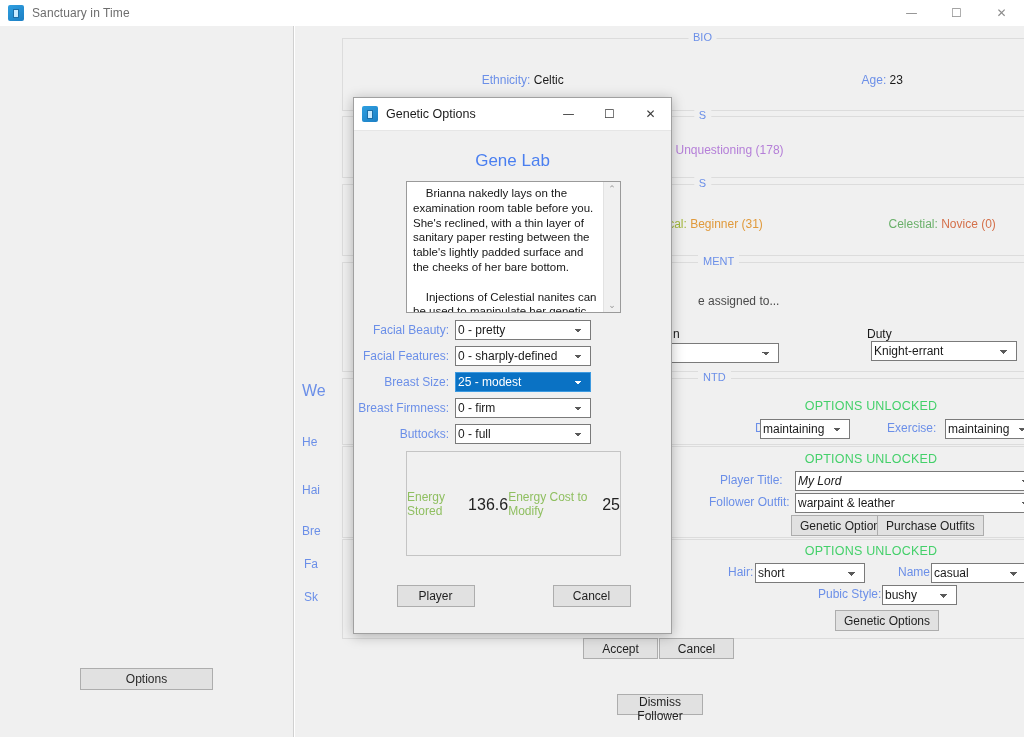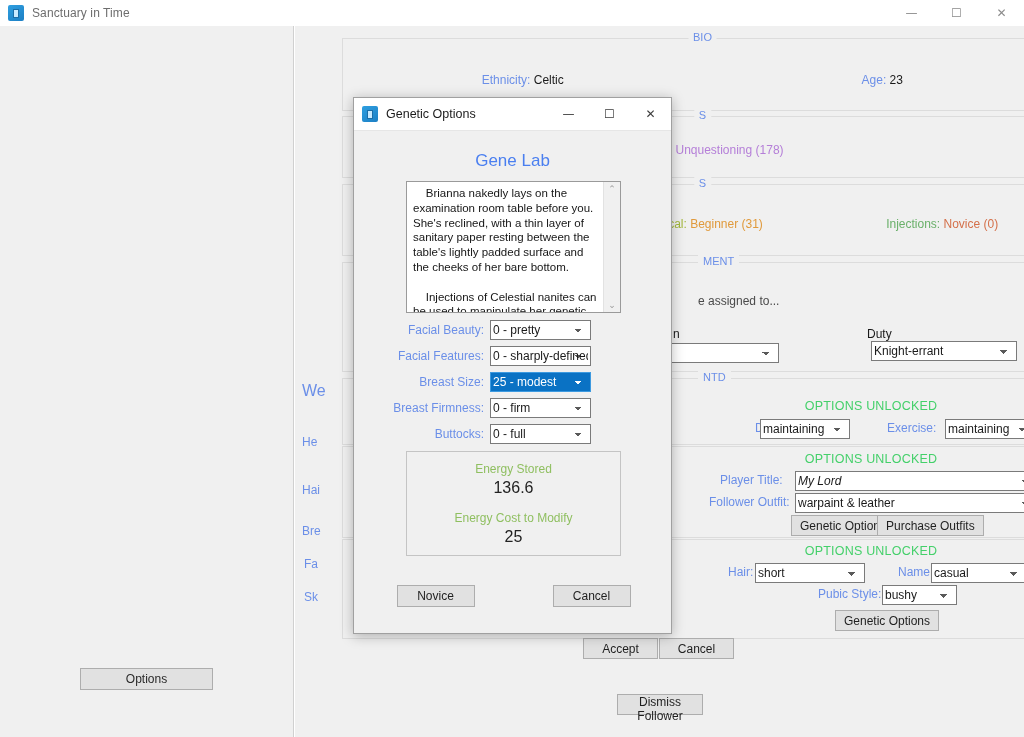--- a/index.html
+++ b/index.html
@@ -135,34 +135,34 @@
   .sb-arrow { font-size: 9px; color: #9a9a9a; font-family: "DejaVu Sans", sans-serif; }
 
   .gene-rows { position: absolute; left: 0; top: 222px; width: 319px; }
   .gene-row {
     display: flex; align-items: center; justify-content: flex-end;
     margin-bottom: 6px; padding-right: 82px;
   }
   .gene-row .glabel {
     font-size: 12px; color: #6b8fe8; margin-right: 6px; text-align: right;
   }
-  .gene-sel { width: 101px; }
+  .gene-sel { width: 136px; }
   .gene-sel.sel-active {
     border: 1px solid #3d9ae0; background: #0a72c4; color: #ffffff;
     background-image: linear-gradient(45deg, transparent 50%, #ffffff 50%),
                       linear-gradient(135deg, #ffffff 50%, transparent 50%);
     background-position: calc(100% - 12px) 8px, calc(100% - 8px) 8px;
     background-size: 4px 4px, 4px 4px;
     background-repeat: no-repeat;
   }
 
   .energy-box {
     position: absolute; left: 52px; top: 353px; width: 215px; height: 105px;
     border: 1px solid #c4c4c4; background: #f0f0f0;
-    display: flex; flex-direction: column; align-items: center;
+    display: flex; flex-direction: row; align-items: center;
     justify-content: center;
   }
   .energy-label { font-size: 12px; color: #8fbf60; }
   .energy-value { font-size: 16px; color: #222; margin-top: 3px; }
   .energy-gap { height: 14px; }
 
   .dlg-buttons {
     position: absolute; left: 0; top: 487px; width: 319px;
     display: flex; justify-content: center; gap: 78px;
   }
@@ -217,21 +217,21 @@
 
     <div class="gbox" style="left:4px; top:158px; width:721px; height:72px;">
       <span class="gbox-legend centered-legend">S</span>
       <div style="position:absolute; left:0; top:32px; width:100%; display:flex;">
         <div style="flex:1; text-align:center; font-size:12px; color:#7ec47e;">Com</div>
         <div style="flex:1; text-align:center;" class="kv">
           <span style="color:#a4b83c">Medical:</span>
           <span style="color:#e09a3c">Beginner (31)</span>
         </div>
         <div style="flex:1; text-align:center;" class="kv">
-          <span style="color:#6ab06a">Injections:</span>
+          <span style="color:#6ab06a">Celestial:</span>
           <span style="color:#d4704a">Novice (0)</span>
         </div>
       </div>
     </div>
 
     <div class="gbox" style="left:4px; top:236px; width:721px; height:110px;">
       <span class="gbox-legend" style="left:355px;">MENT</span>
       <div style="position:absolute; left:355px; top:31px; font-size:12px; color:#4a4a4a;">e assigned to...</div>
       <div style="position:absolute; left:330px; top:64px; font-size:12px; color:#1a1a1a;">n</div>
       <select class="w" style="position:absolute; left:288px; top:80px; width:148px;">
@@ -331,18 +331,18 @@
 
     <div class="energy-box">
       <div class="energy-label">Energy Stored</div>
       <div class="energy-value">136.6</div>
       <div class="energy-gap"></div>
       <div class="energy-label">Energy Cost to Modify</div>
       <div class="energy-value">25</div>
     </div>
 
     <div class="dlg-buttons">
-      <button class="btn">Novice</button>
+      <button class="btn">Player</button>
       <button class="btn">Cancel</button>
     </div>
   </div>
 
 </div>
 
 </body></html>

